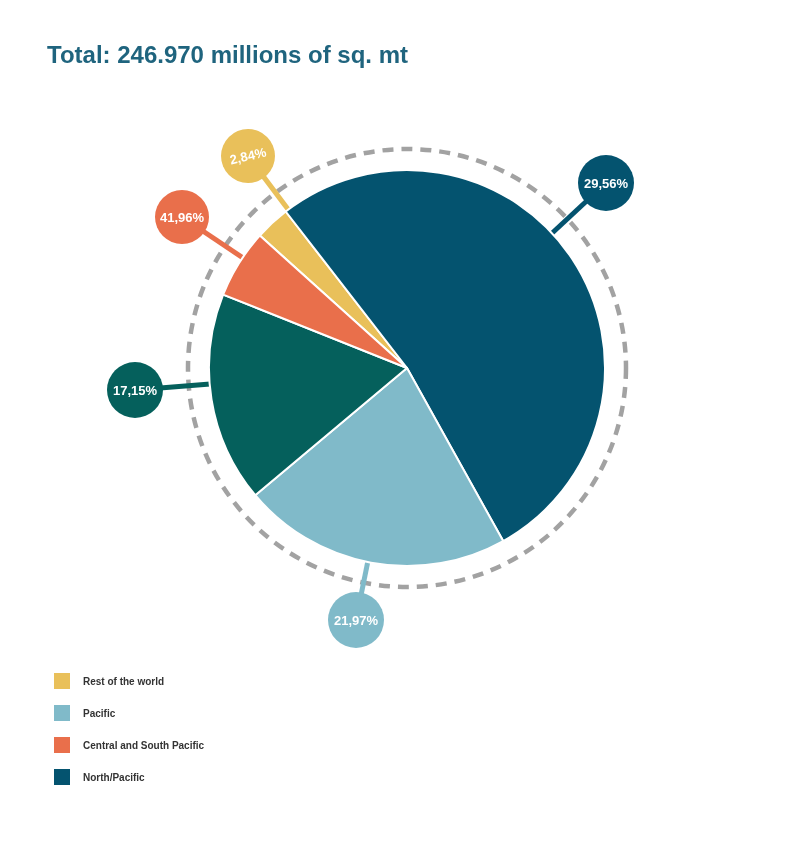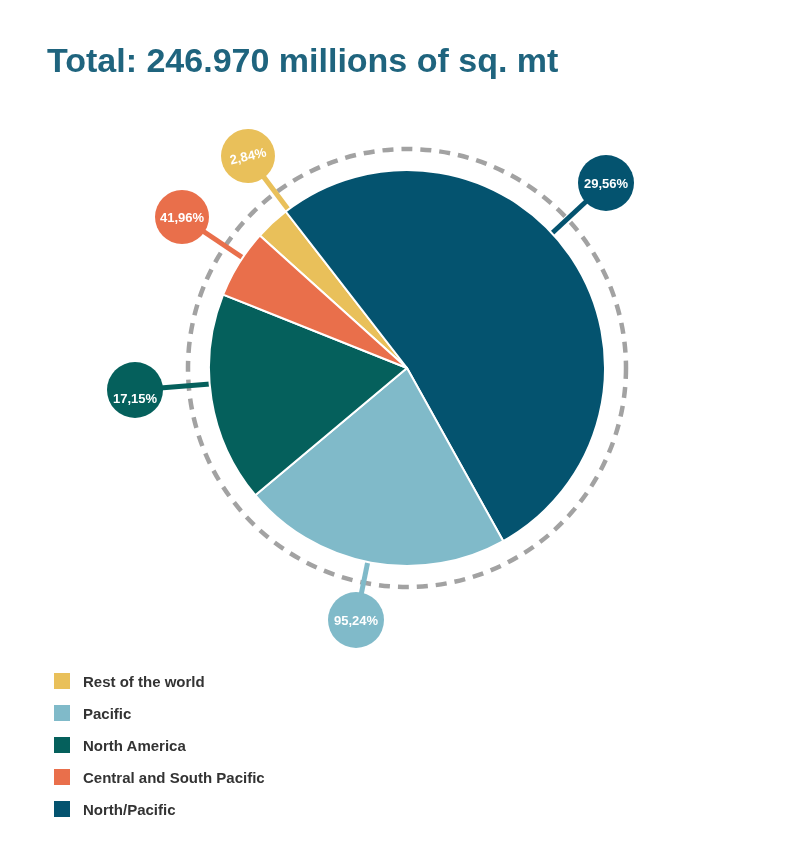--- a/index.html
+++ b/index.html
@@ -12,21 +12,21 @@
     position: relative;
     width: 790px;
     height: 857px;
     background: #ffffff;
     overflow: hidden;
   }
   .chart-title {
     position: absolute;
     left: 47px;
     top: 43px;
-    font-size: 34px;
+    font-size: 24px;
     line-height: 1;
     font-weight: 700;
     color: #1f647e;
     white-space: nowrap;
   }
   #pie-svg {
     position: absolute;
     left: 0;
     top: 0;
   }
@@ -49,21 +49,21 @@
     align-items: center;
     height: 32px;
   }
   .swatch {
     width: 16px;
     height: 16px;
     flex: 0 0 16px;
   }
   .legend-label {
     margin-left: 13px;
-    font-size: 15px;
+    font-size: 10px;
     font-weight: 700;
     color: #333333;
     white-space: nowrap;
   }
 </style>
 </head>
 <body>
 
 <div class="stage">
 
@@ -83,36 +83,32 @@
       <path d="M 407 368 L 223.12 294.57 A 198 198 0 0 1 259.77 235.60 Z" fill="#e96f4b" stroke="#ffffff" stroke-width="2" stroke-linejoin="round"></path>
       <circle cx="248" cy="156" r="27" fill="#e9c05a"></circle>
       <circle cx="606" cy="183" r="28" fill="#04536f"></circle>
       <circle cx="356" cy="620" r="28" fill="#80bac9"></circle>
       <circle cx="135" cy="390" r="28" fill="#05605c"></circle>
       <circle cx="182" cy="217" r="27" fill="#e96f4b"></circle>
     </svg>
 
   <div class="bubble-label" style="left: 248px; top: 156px; transform: translate(-50%, -50%) rotate(-13deg);">2,84%</div>
   <div class="bubble-label" style="left: 606px; top: 183px; transform: translate(-50%, -50%) rotate(0deg);">29,56%</div>
-  <div class="bubble-label" style="left: 356px; top: 620px; transform: translate(-50%, -50%) rotate(0deg);">95,24%</div>
-  <div class="bubble-label" style="left: 135px; top: 390px; transform: translate(-50%, -50%) rotate(0deg); margin-top: 8px;">17,15%</div>
+  <div class="bubble-label" style="left: 356px; top: 620px; transform: translate(-50%, -50%) rotate(0deg);">21,97%</div>
+  <div class="bubble-label" style="left: 135px; top: 390px; transform: translate(-50%, -50%) rotate(0deg);">17,15%</div>
   <div class="bubble-label" style="left: 182px; top: 217px; transform: translate(-50%, -50%) rotate(0deg);">41,96%</div>
 
   <div class="legend">
     <div class="legend-row">
       <span class="swatch" style="background: rgb(233, 192, 90);"></span>
       <span class="legend-label">Rest of the world</span>
     </div>
     <div class="legend-row">
       <span class="swatch" style="background: rgb(128, 186, 201);"></span>
       <span class="legend-label">Pacific</span>
-    </div>
-    <div class="legend-row">
-      <span class="swatch" style="background: rgb(5, 96, 92);"></span>
-      <span class="legend-label">North America</span>
     </div>
     <div class="legend-row">
       <span class="swatch" style="background: rgb(233, 111, 75);"></span>
       <span class="legend-label">Central and South Pacific</span>
     </div>
     <div class="legend-row">
       <span class="swatch" style="background: rgb(4, 83, 111);"></span>
       <span class="legend-label">North/Pacific</span>
     </div>
   </div>

